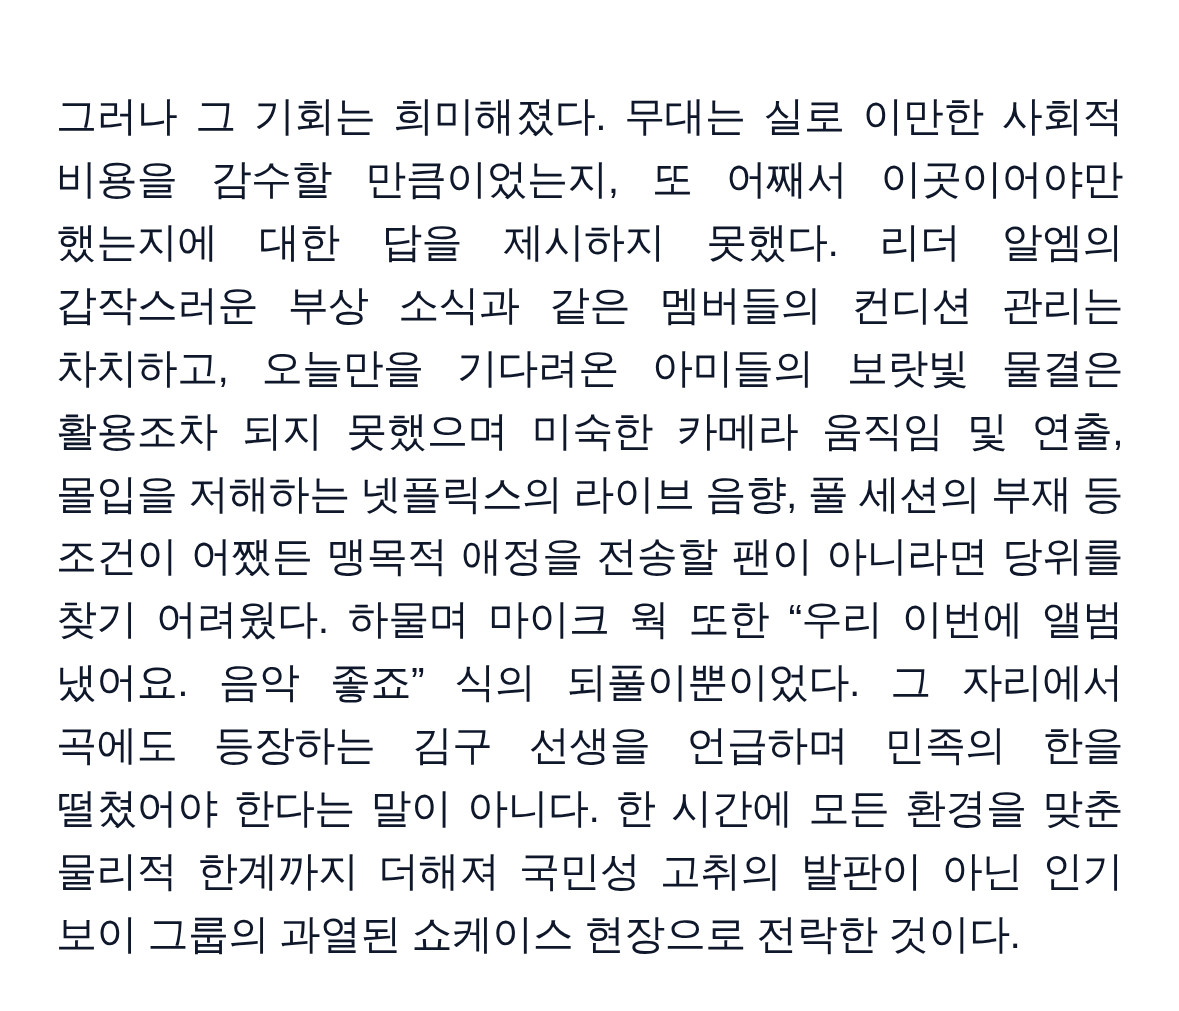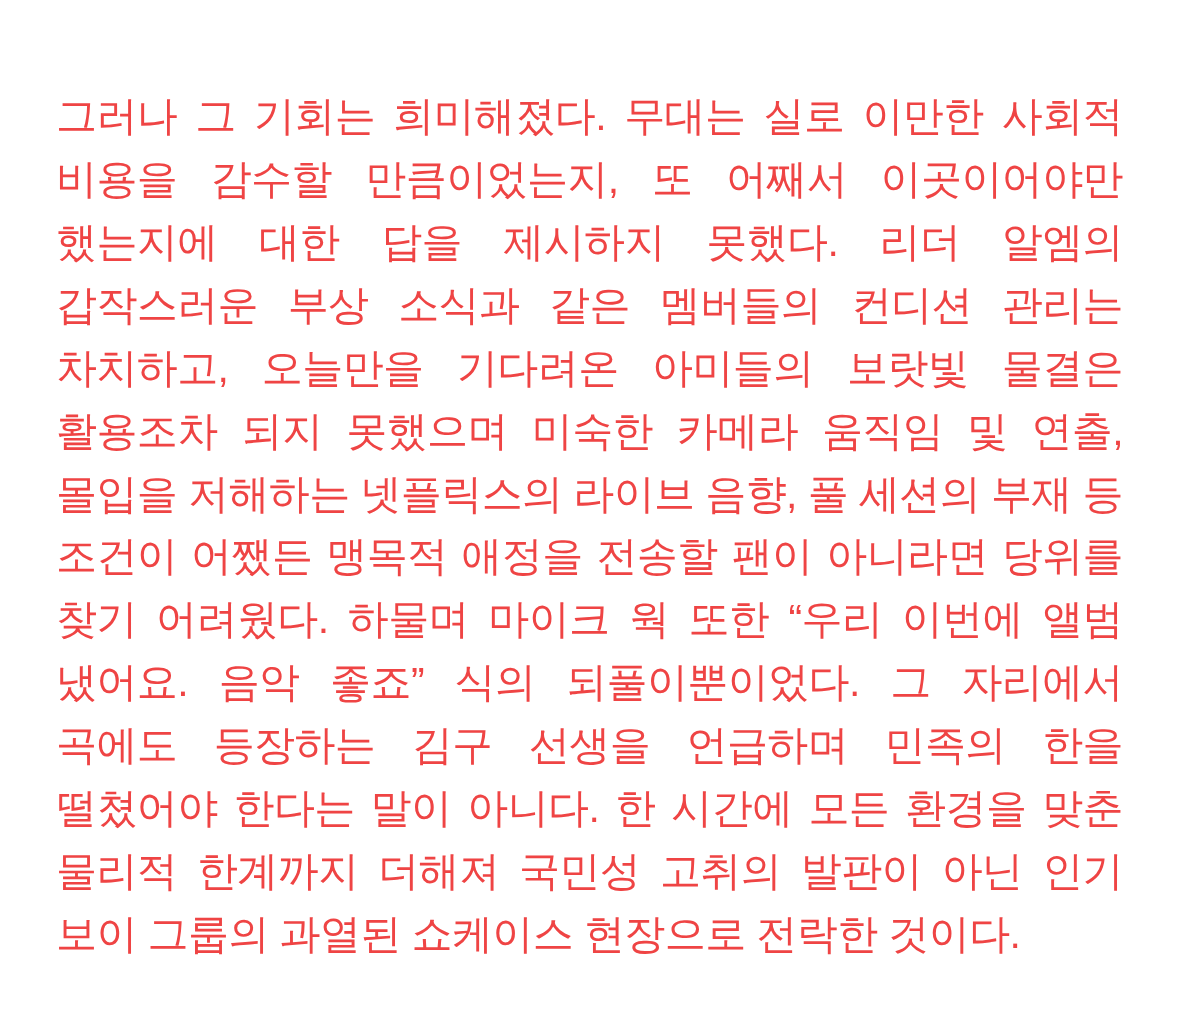--- a/index.html
+++ b/index.html
@@ -14,21 +14,21 @@
     font-family: "Liberation Sans", "DejaVu Sans", sans-serif;
   }
   .page {
     box-sizing: border-box;
     width: 1179px;
     height: 1011px;
     background: #ffffff;
     padding: 44px 56px 0 56px;
   }
   .article-body {
-    color: #ef4444;
+    color: #0f172a;
     font-size: 41px;
     line-height: 1.535;
     letter-spacing: -0.6px;
     text-align: justify;
     text-justify: inter-character;
     word-break: keep-all;
     white-space: pre-wrap;
     font-weight: 400;
   }
 </style>

